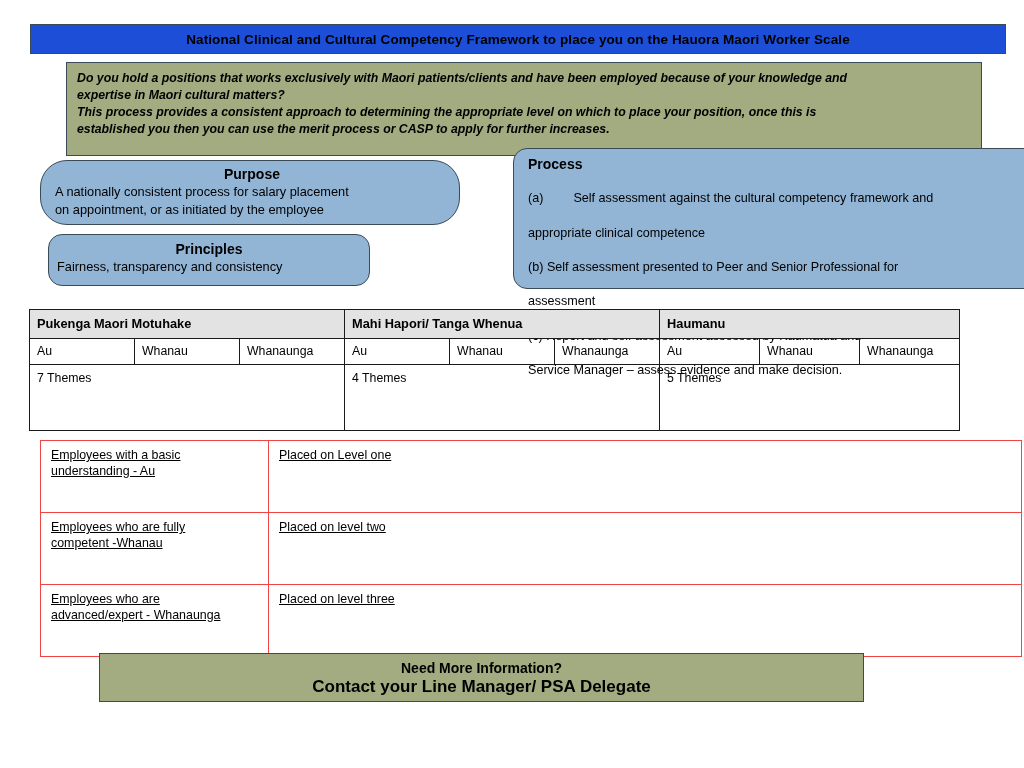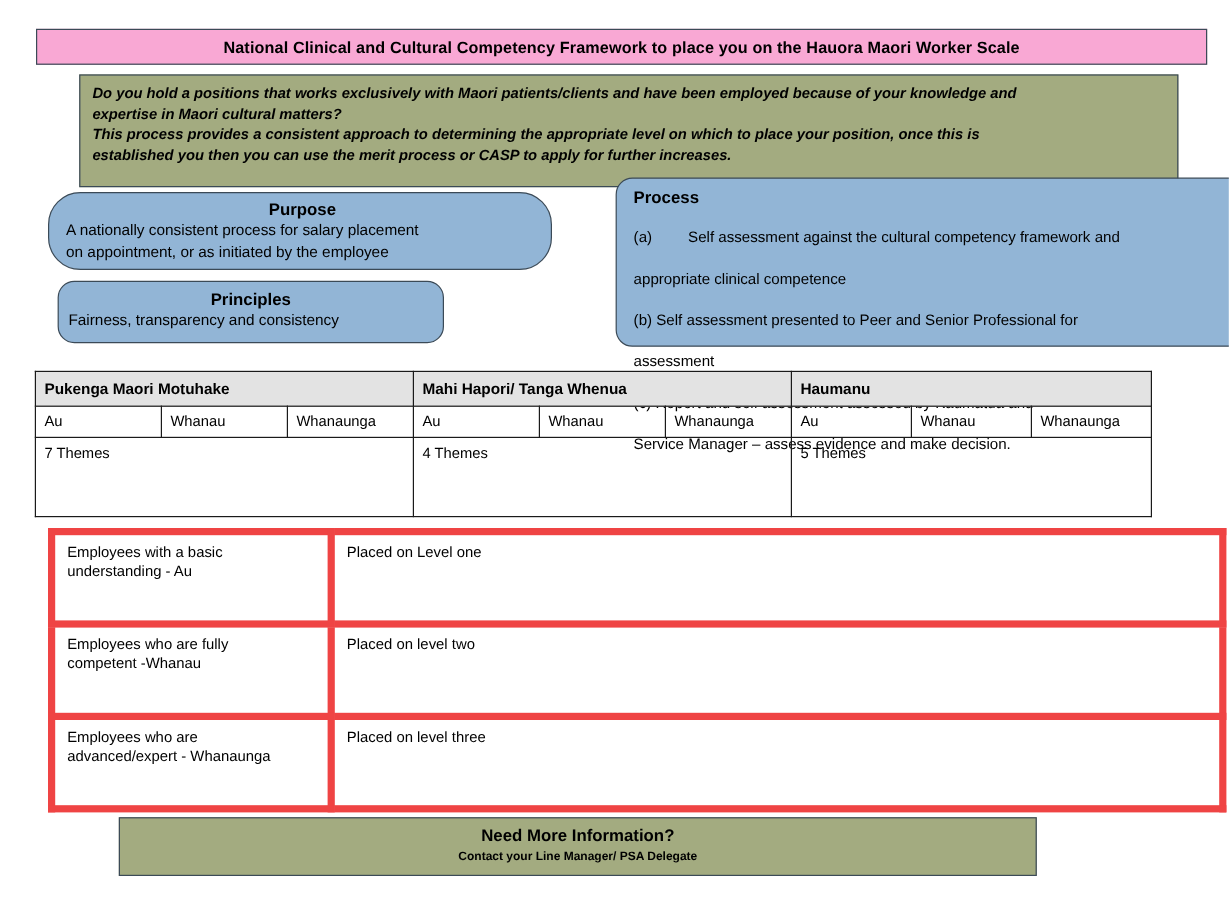--- a/index.html
+++ b/index.html
@@ -16,21 +16,21 @@
     overflow: hidden;
   }
 
   
   .title-banner {
     position: absolute;
     left: 30px;
     top: 24px;
     width: 976px;
     height: 30px;
-    background: #f9a8d4;
+    background: #1d4ed8;
     border: 1px solid #3b4a57;
     box-sizing: border-box;
     display: flex;
     align-items: center;
     justify-content: center;
   }
   .title-banner .title-text {
     font-size: 13.5px;
     font-weight: bold;
     letter-spacing: 0.1px;
@@ -154,50 +154,51 @@
   .placement-table {
     position: absolute;
     left: 40px;
     top: 440px;
     width: 982px;
     border-collapse: collapse;
     table-layout: fixed;
     font-size: 12.4px;
   }
   .placement-table td {
-    border: 6px solid #ef4444;
+    border: 1px solid #ef4444;
     padding: 7px 0 7px 10px;
     vertical-align: top;
     line-height: 15.5px;
     height: 57px;
+    text-decoration: underline;
   }
   .placement-table td.desc-cell { width: 217px; white-space: pre-line; }
 
   
   .footer-box {
     position: absolute;
     left: 99px;
-    top: 681px;
+    top: 653px;
     width: 765px;
     height: 49px;
     background: #a3ab80;
     border: 1px solid #3b4a57;
     box-sizing: border-box;
     display: flex;
     flex-direction: column;
     align-items: center;
     justify-content: center;
   }
   .footer-box .footer-title {
     font-size: 14px;
     font-weight: bold;
     line-height: 19px;
   }
   .footer-box .footer-sub {
-    font-size: 10px;
+    font-size: 17px;
     font-weight: bold;
     line-height: 18px;
   }
 </style>
 </head>
 <body>
 
 <div class="title-banner">
   <span class="title-text">National Clinical and Cultural Competency Framework to place you on the Hauora Maori Worker Scale</span>
 </div>

